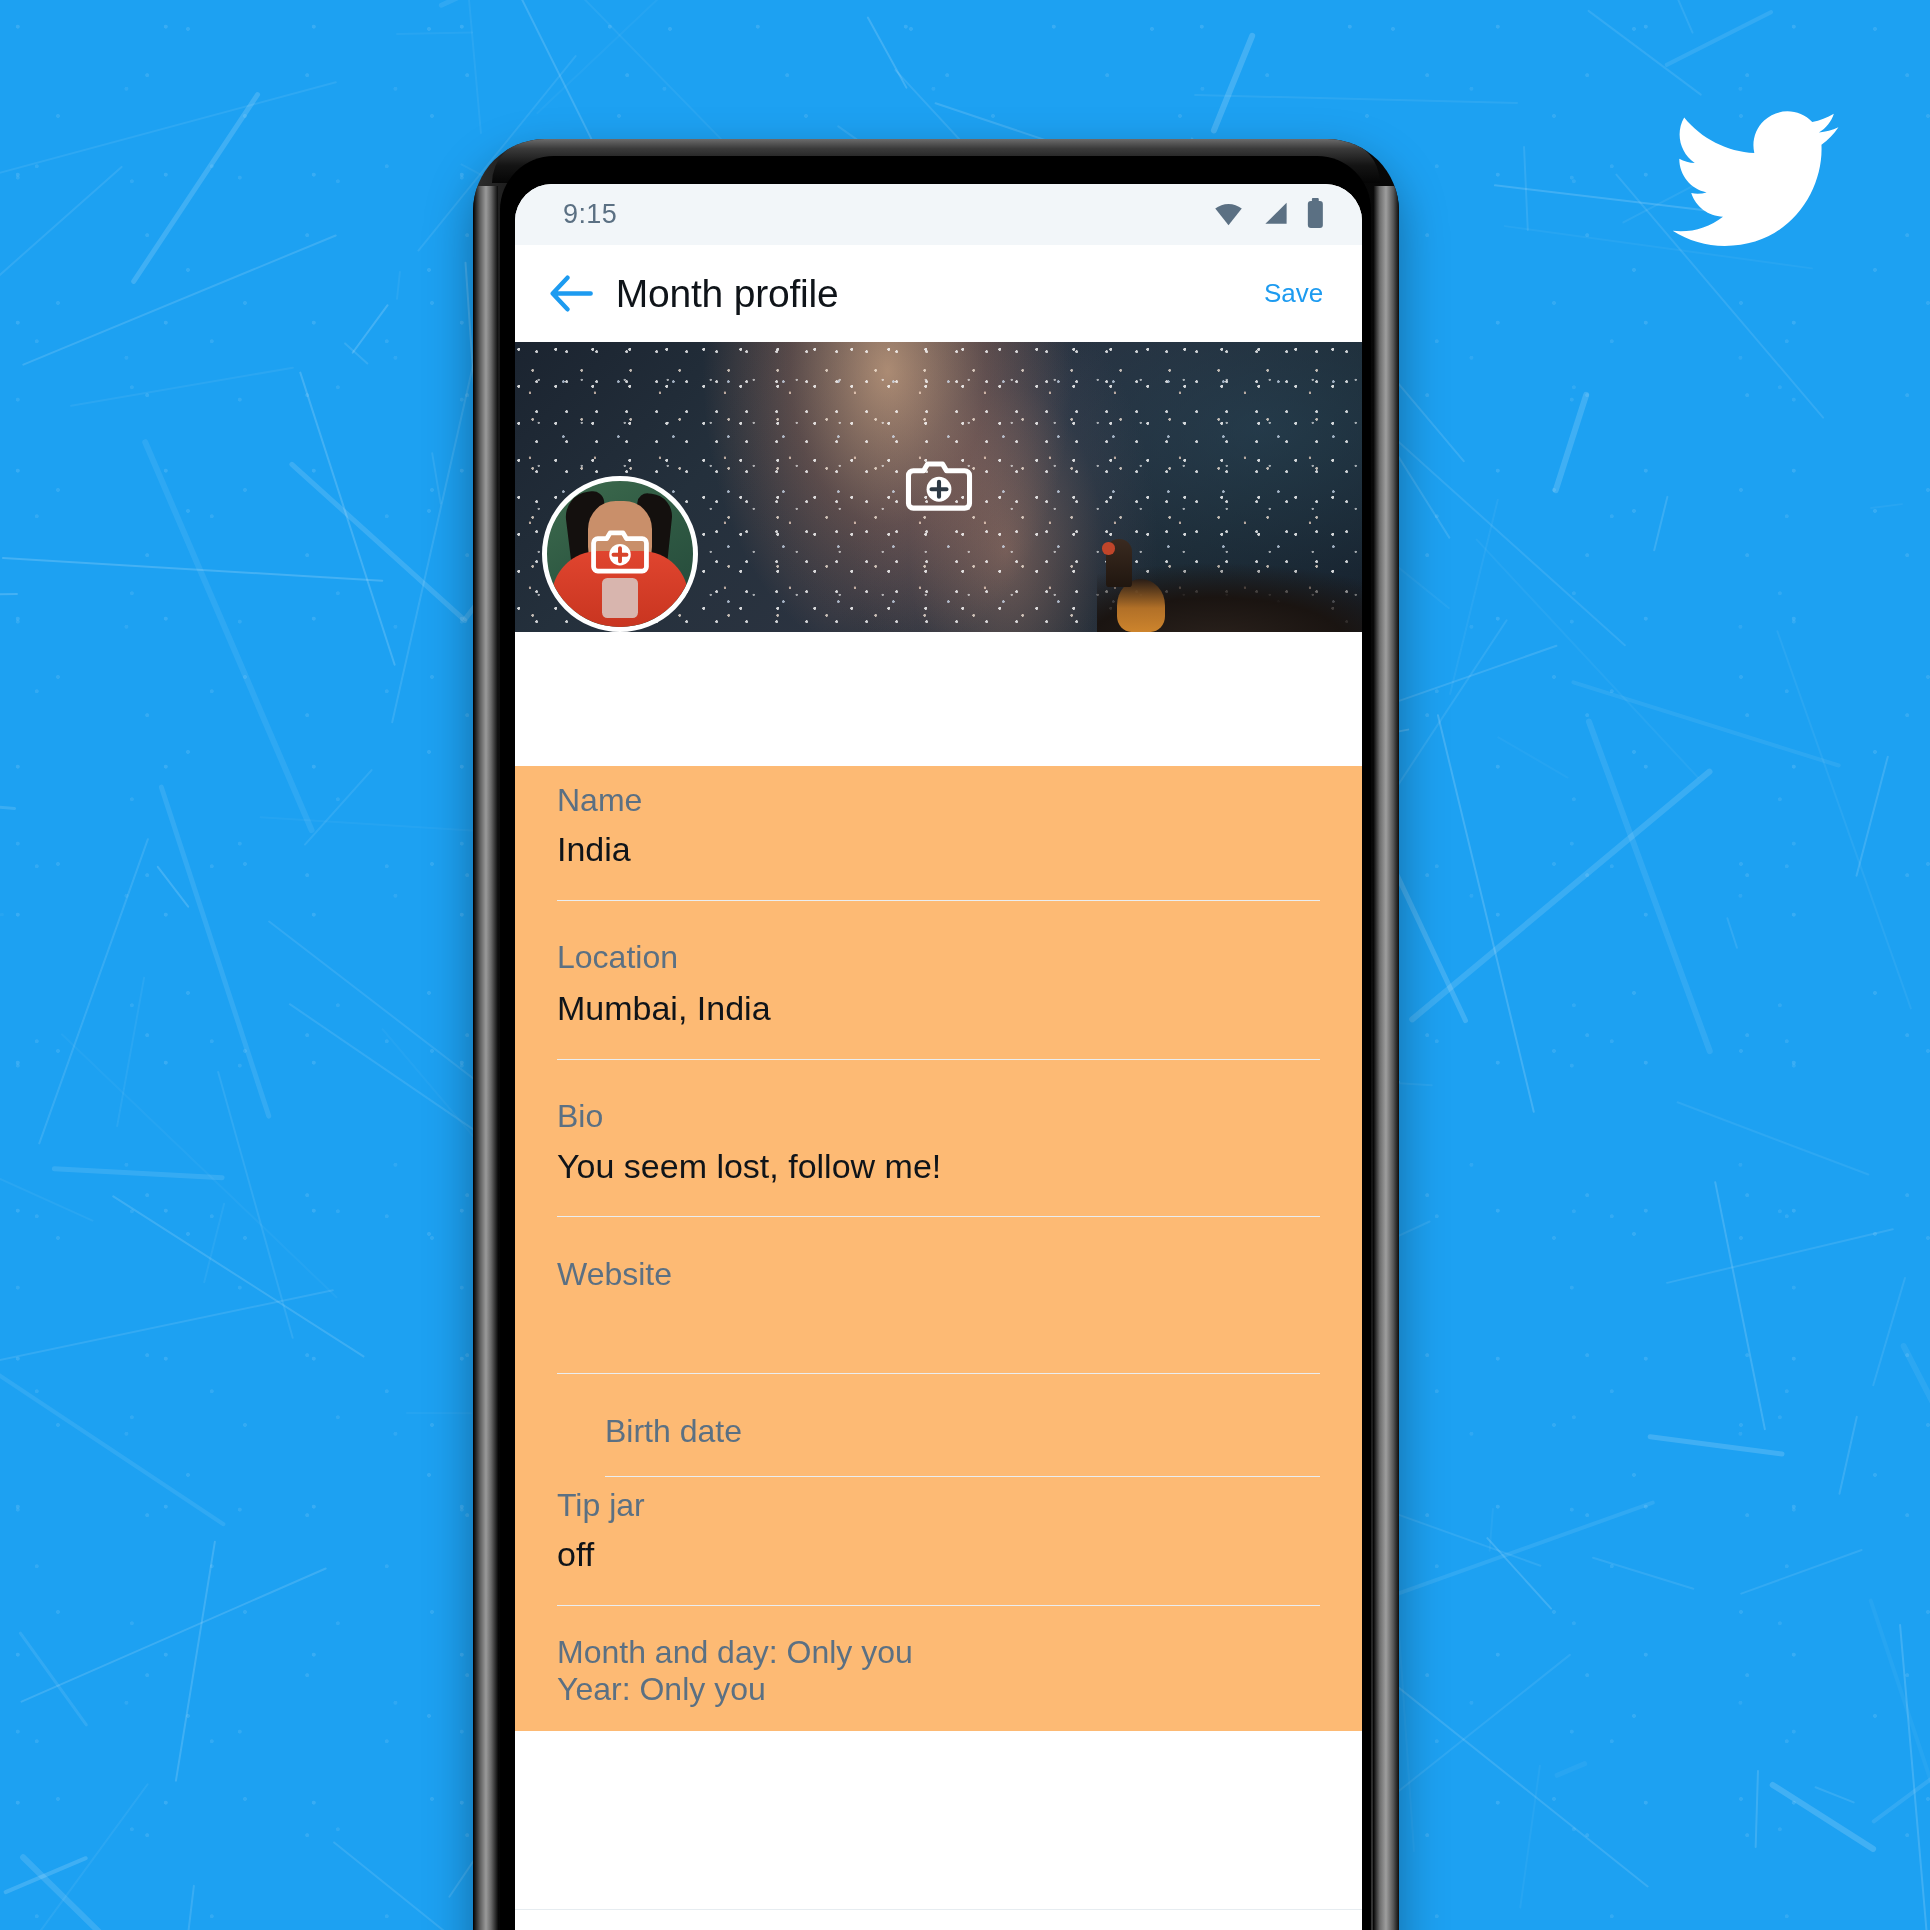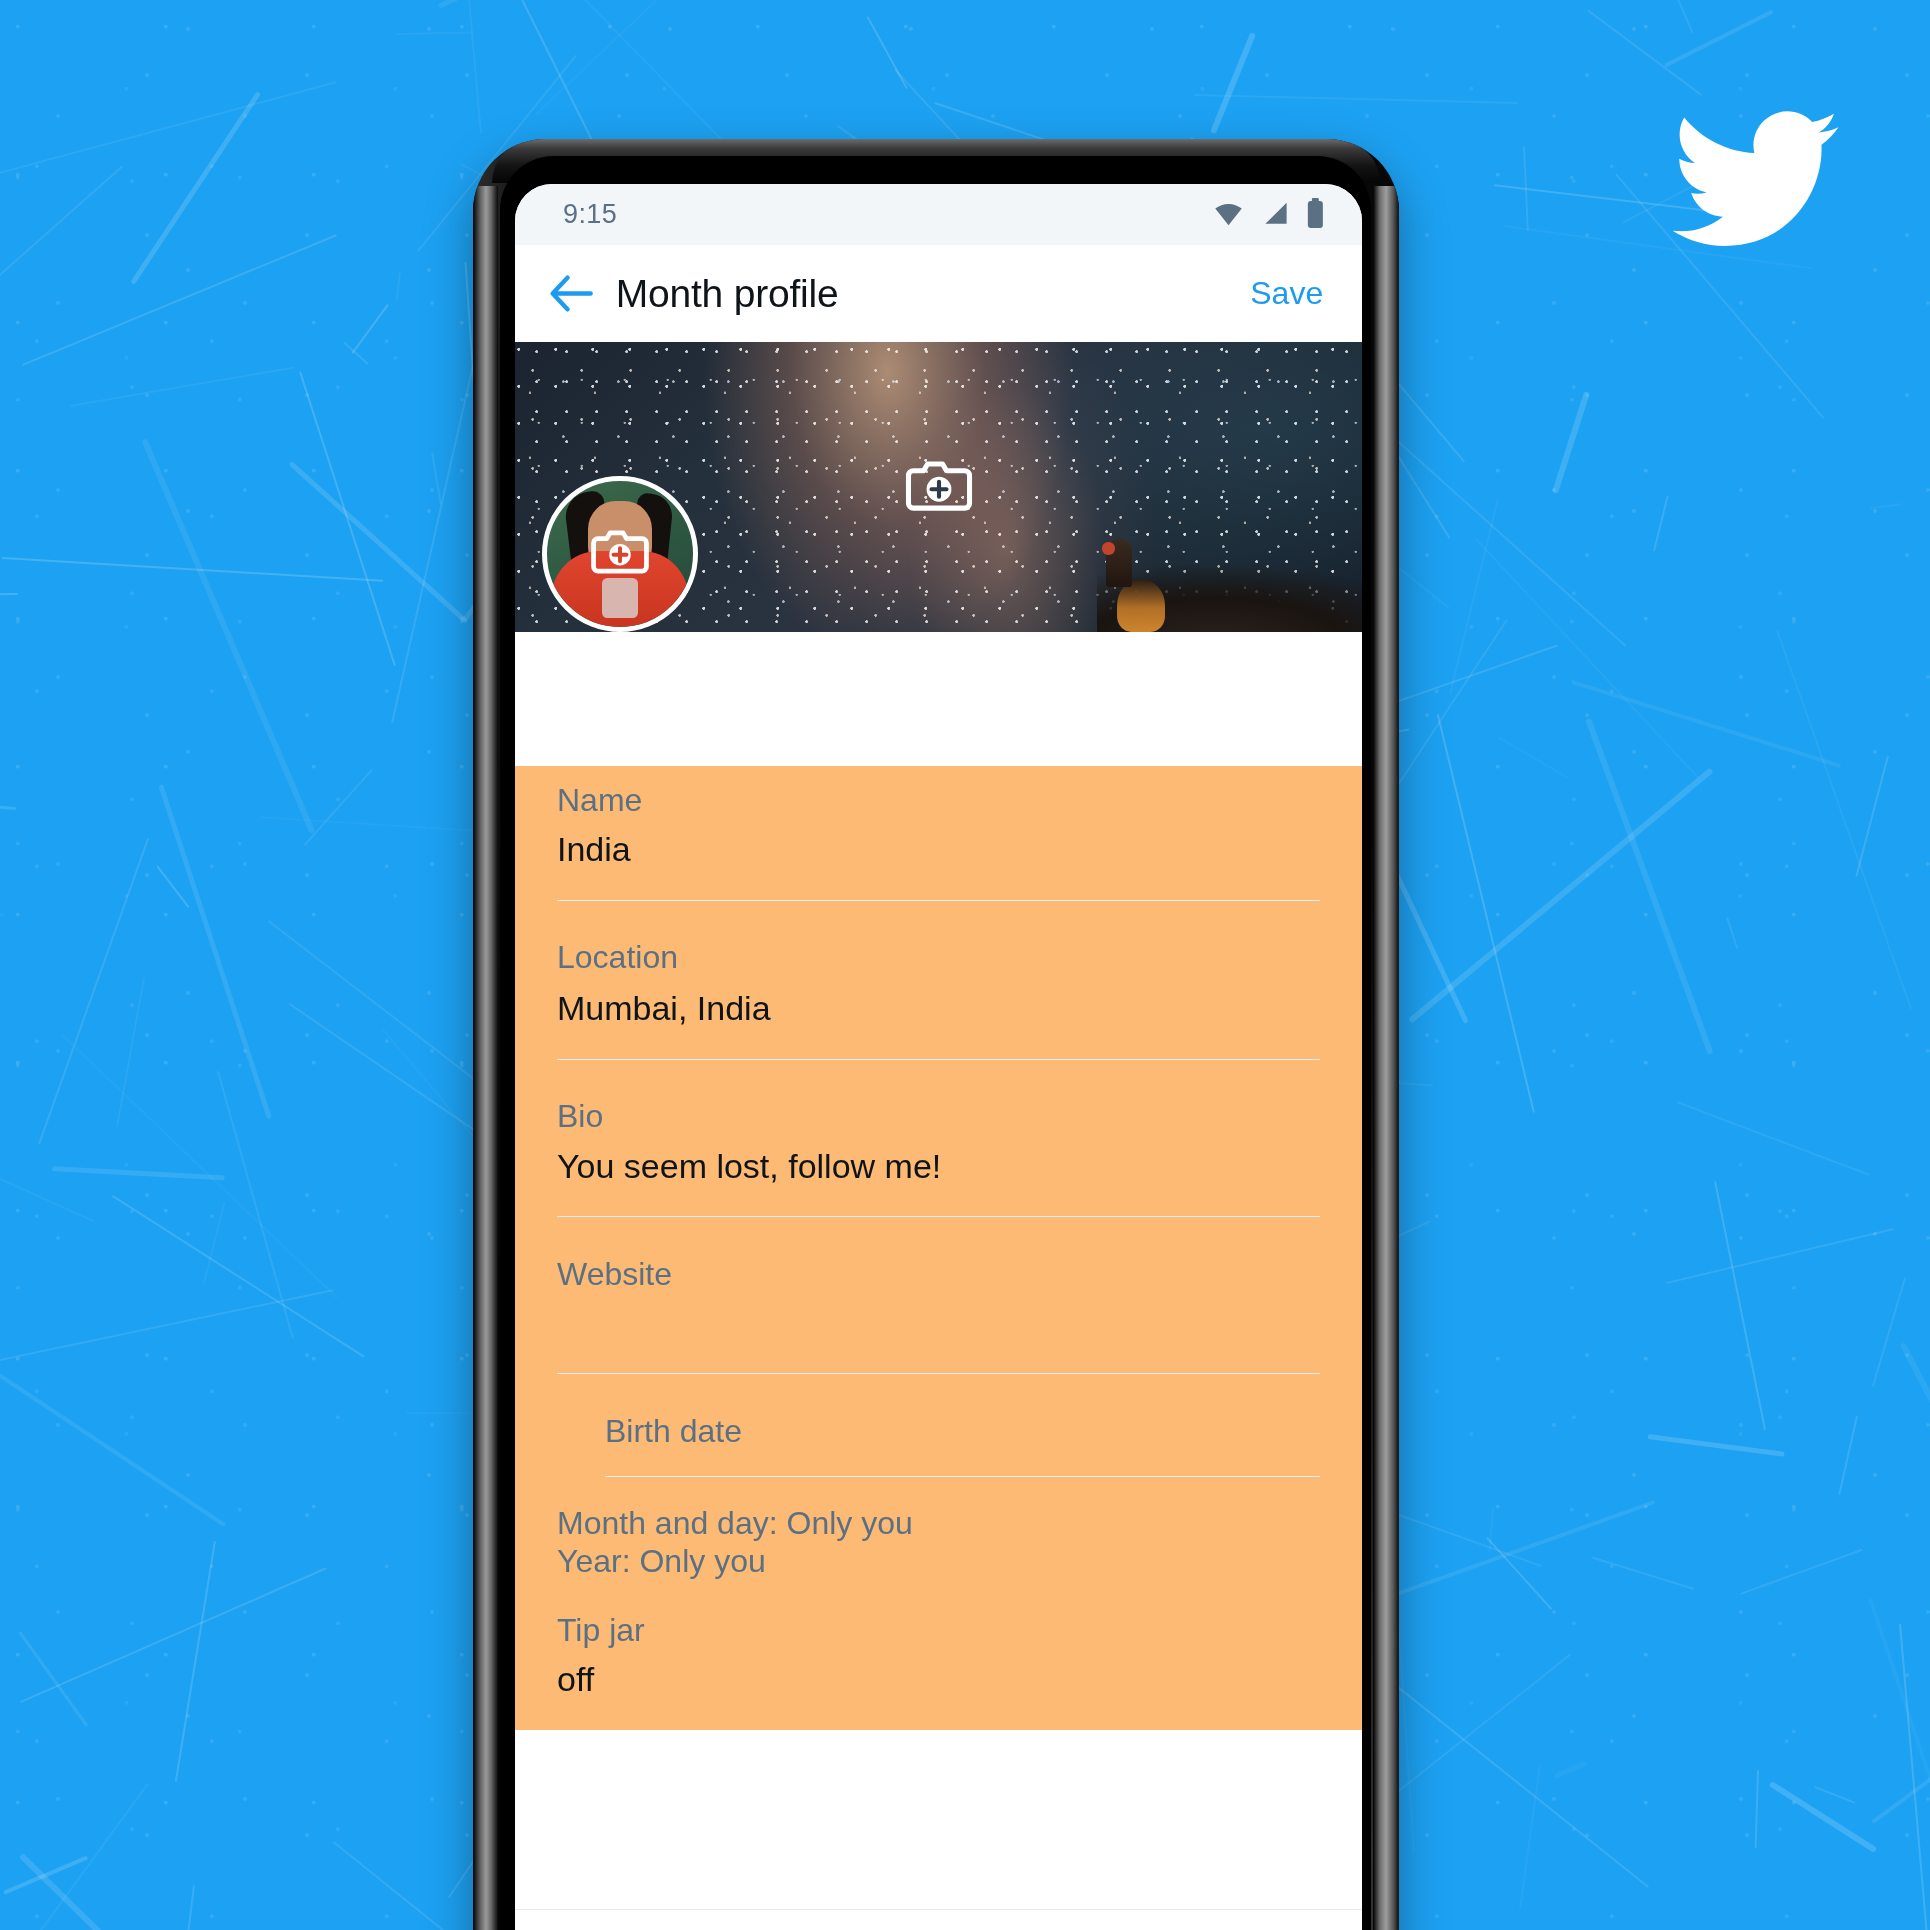--- a/index.html
+++ b/index.html
@@ -69,21 +69,21 @@
   }
   .statusbar .clock { font-size:27px; color:#5b7083; letter-spacing:0.4px; }
   .statusbar .sysicons { display:flex; align-items:center; gap:15.6px; }
 
   
   .appbar {
     height:97px; background:#fff; display:flex; align-items:center; padding:0 31px 0 28px;
   }
   .appbar .back { width:54px; height:54px; display:flex; align-items:center; justify-content:center; }
   .appbar .title { font-size:39px; color:#0f1419; margin-left:18.7px; letter-spacing:-0.2px; }
-  .appbar .save { margin-left:auto; font-size:32px; color:#1d9bf0; padding-right:7.8px; }
+  .appbar .save { margin-left:auto; font-size:26px; color:#1d9bf0; padding-right:7.8px; }
 
   
   .banner { position:relative; height:290px; overflow:hidden; background:#121a26; }
   .banner .sky { position:absolute; inset:0;
     background:
       radial-gradient(ellipse 257px 405px at 44% 10%, rgba(255,196,150,.62) 0%, rgba(215,140,110,.30) 38%, rgba(60,70,85,0) 72%),
       radial-gradient(ellipse 195px 335px at 58% 72%, rgba(226,160,132,.40) 0%, rgba(120,100,110,.12) 50%, rgba(30,40,55,0) 78%),
       radial-gradient(ellipse 545px 311px at 88% 30%, rgba(40,70,90,.55) 0%, rgba(20,32,48,.2) 60%, rgba(16,24,38,0) 100%),
       linear-gradient(135deg,#1b2430 0%,#24303c 28%,#2b3340 52%,#1d2a33 78%,#16202b 100%);
   }
@@ -429,28 +429,28 @@
 
       <div class="field f-web">
         <div class="lbl">Website</div>
         <div class="val"></div>
       </div>
 
       <div class="field f-birth">
         <div class="lbl">Birth date</div>
       </div>
 
+      <div class="field f-tip">
+        <div class="lbl">Tip jar</div>
+        <div class="val">off</div>
+      </div>
+
       <div class="field f-priv">
         <div class="pline">Month and day: Only you</div>
         <div class="pline">Year: Only you</div>
-      </div>
-
-      <div class="field f-tip">
-        <div class="lbl">Tip jar</div>
-        <div class="val">off</div>
       </div>
 
     </div>
 
     <div class="bottomnav">
       
       
       
       
     </div>

